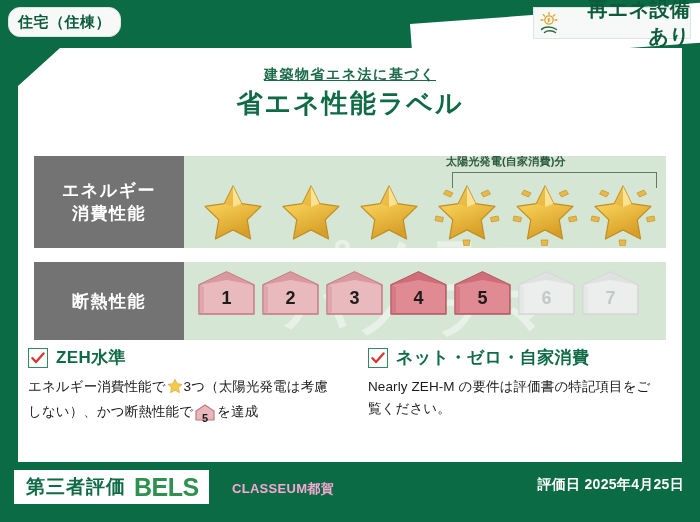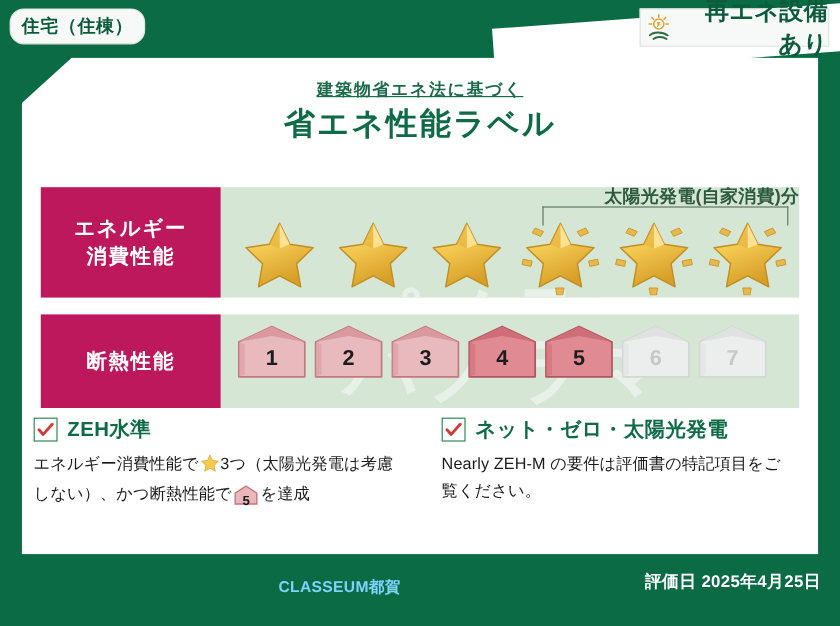--- a/index.html
+++ b/index.html
@@ -109,21 +109,21 @@
     left: 34px;
     width: 632px;
     display: flex;
     z-index: 6;
   }
   .row-energy { top: 156px; height: 92px; }
   .row-insul  { top: 262px; height: 78px; }
 
   .metric-label {
     flex: 0 0 150px;
-    background: #be185d;
+    background: #737373;
     color: #ffffff;
     display: flex;
     flex-direction: column;
     align-items: center;
     justify-content: center;
     font-weight: bold;
     font-size: 17px;
     letter-spacing: 1.5px;
     line-height: 23px;
     text-align: center;
@@ -170,22 +170,22 @@
     left: 268px; top: 16px;
     width: 205px; height: 16px;
     border: 1.5px solid #5f7a66;
     border-bottom: none;
     z-index: 2;
   }
   .solar-caption {
     position: absolute;
     left: 262px; top: -2px;
     width: 220px;
-    text-align: right;
-    font-size: 15px;
+    text-align: left;
+    font-size: 11px;
     font-weight: bold;
     color: #2b5a3e;
     z-index: 3;
     letter-spacing: 0.2px;
   }
 
   
   .houses {
     position: absolute;
     left: 12px; top: 8px;
@@ -274,21 +274,21 @@
   }
   .bels-en {
     font-size: 25px; font-weight: bold;
     color: #2f9150; letter-spacing: -0.5px;
   }
   .company {
     position: absolute;
     left: 232px; top: 18px;
     font-size: 13px;
     font-weight: bold;
-    color: #7dd3fc;
+    color: #f9a8d4;
     letter-spacing: 0.3px;
   }
   .eval {
     position: absolute;
     right: 16px; top: 14px;
     text-align: right;
     color: #ffffff;
   }
   .eval-date { font-size: 14px; font-weight: bold; letter-spacing: 0.3px; }
   .eval-id { font-size: 10px; margin-top: 3px; letter-spacing: 0.2px; }
@@ -539,26 +539,30 @@
             </svg><span class="n">5</span></span><span>を達成</span></div>
     </div>
 
     <div class="note-col">
       <div class="note-head">
         <span class="checkbox">
           <svg width="14" height="12" viewBox="0 0 14 12">
             <path d="M1.5 6.2 L5 10 L12.5 1.5" fill="none" stroke="#d33a33" stroke-width="2.4" stroke-linecap="round" stroke-linejoin="round"></path>
           </svg>
         </span>
-        <span class="note-title">ネット・ゼロ・太陽光発電</span>
+        <span class="note-title">ネット・ゼロ・自家消費</span>
       </div>
       <div class="note-body">Nearly ZEH-M の要件は評価書の特記項目をご覧ください。</div>
     </div>
   </div>
 
   <div class="footer">
+    <div class="bels-plate">
+      <span class="bels-ja">第三者評価</span>
+      <span class="bels-en">BELS</span>
+    </div>
     <div class="company">CLASSEUM都賀</div>
     <div class="eval">
       <div class="eval-date">評価日 2025年4月25日</div>
     </div>
   </div>
 
 </div>
 
 </body></html>

